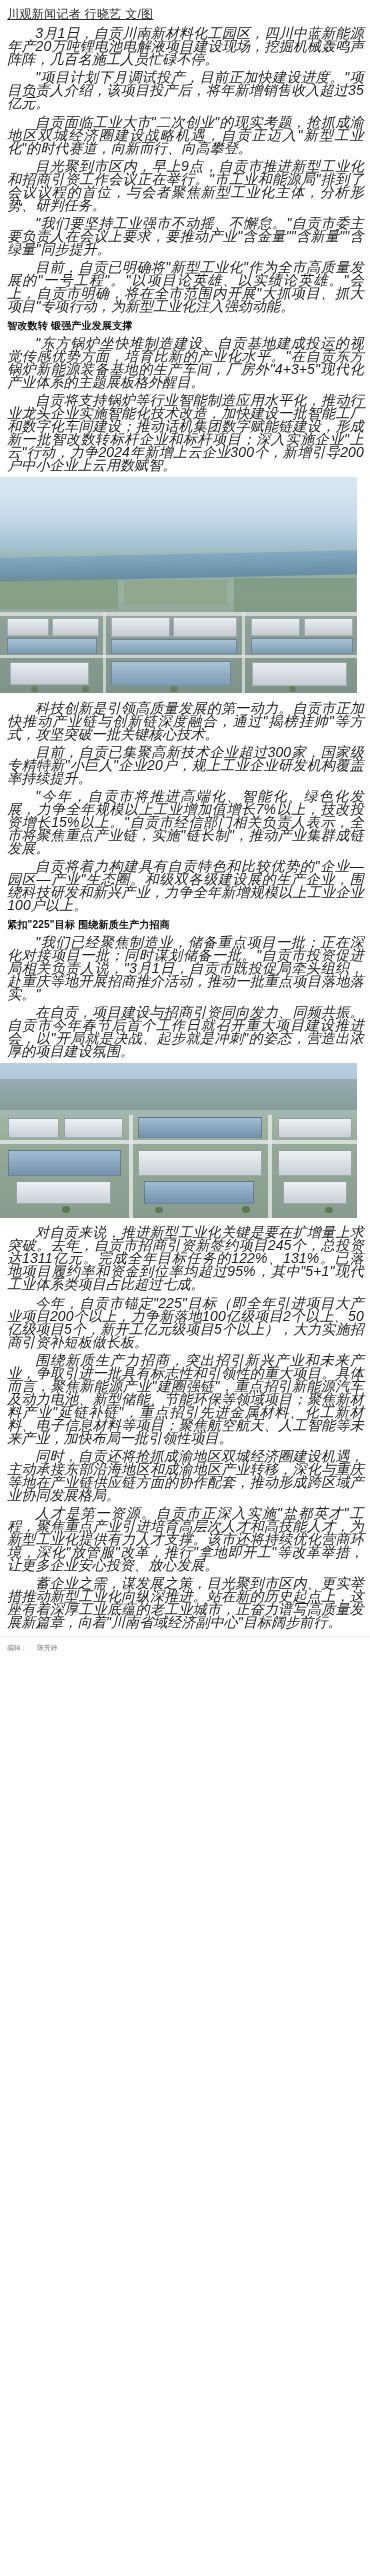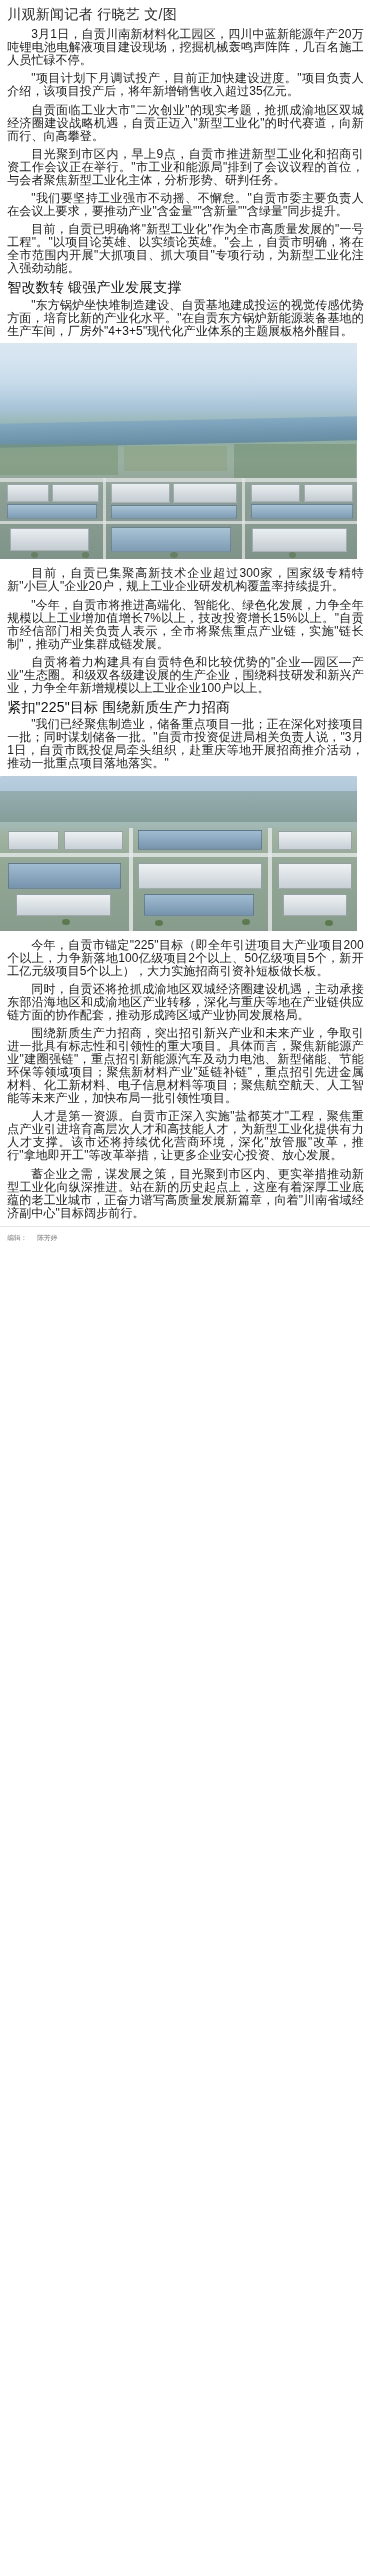--- a/index.html
+++ b/index.html
@@ -15,41 +15,43 @@
   }
   .page {
     width: 371px;
     margin: 0 auto;
     position: relative;
     background: #fff;
     padding-top: 5.2px;
     box-sizing: border-box;
   }
   .byline {
-    font-size: 14px;
+    font-size: 12px;
     color: #2b2b2b;
     padding: 1px 7.2px 4.1px 7.2px;
     letter-spacing: 0.3px;
+    text-decoration: underline;
   }
   .body-col {
     padding: 0 7.2px;
     box-sizing: border-box;
   }
   p.para {
-    font-size: 12px;
+    font-size: 14px;
     line-height: 13px;
     margin: 0 0 5.2px 0;
     text-align: justify;
     text-indent: 2em;
     color: #1b1b1b;
     letter-spacing: 0.1px;
+    font-style: italic;
   }
   h2.section {
-    font-size: 14px;
-    font-weight: normal;
+    font-size: 10px;
+    font-weight: bold;
     line-height: 13.4px;
     margin: 6.2px 0 4.1px 0;
     color: #111;
     text-indent: 0;
     letter-spacing: 0.2px;
   }
   .figure {
     width: 357px;
     margin: 4.1px 0 6.2px 0;
     overflow: hidden;
@@ -155,20 +157,21 @@
     <p class="para">3月1日，自贡川南新材料化工园区，四川中蓝新能源年产20万吨锂电池电解液项目建设现场，挖掘机械轰鸣声阵阵，几百名施工人员忙碌不停。</p>
     <p class="para">"项目计划下月调试投产，目前正加快建设进度。"项目负责人介绍，该项目投产后，将年新增销售收入超过35亿元。</p>
     <p class="para">自贡面临工业大市"二次创业"的现实考题，抢抓成渝地区双城经济圈建设战略机遇，自贡正迈入"新型工业化"的时代赛道，向新而行、向高攀登。</p>
     <p class="para">目光聚到市区内，早上9点，自贡市推进新型工业化和招商引资工作会议正在举行。"市工业和能源局"排到了会议议程的首位，与会者聚焦新型工业化主体，分析形势、研判任务。</p>
     <p class="para">"我们要坚持工业强市不动摇、不懈怠。"自贡市委主要负责人在会议上要求，要推动产业"含金量""含新量""含绿量"同步提升。</p>
     <p class="para">目前，自贡已明确将"新型工业化"作为全市高质量发展的"一号工程"。"以项目论英雄、以实绩论英雄。"会上，自贡市明确，将在全市范围内开展"大抓项目、抓大项目"专项行动，为新型工业化注入强劲动能。</p>
 
     <h2 class="section">智改数转 锻强产业发展支撑</h2>
 
     <p class="para">"东方锅炉坐快堆制造建设、自贡基地建成投运的视觉传感优势方面，培育比新的产业化水平。"在自贡东方锅炉新能源装备基地的生产车间，厂房外"4+3+5"现代化产业体系的主题展板格外醒目。</p>
+    <p class="para">自贡将支持锅炉等行业智能制造应用水平化，推动行业龙头企业实施智能化技术改造，加快建设一批智能工厂和数字化车间建设；推动话机集团数字赋能链建设，形成新一批智改数转标杆企业和标杆项目；深入实施企业"上云"行动，力争2024年新增上云企业300个，新增引导200户中小企业上云用数赋智。</p>
   </div>
 
   <div class="figure">
     <div class="photo1">
       <div class="sky-haze"></div>
       <div class="river"></div>
 
       <div class="field" style="left:0;top:101px;width:118px;height:31px;"></div>
       <div class="field" style="left:124px;top:103px;width:103px;height:25px;background:rgba(140,160,120,.45);"></div>
       <div class="field" style="left:234px;top:101px;width:122px;height:34px;background:rgba(110,140,110,.5);"></div>
@@ -194,27 +197,29 @@
 
       <div class="tree" style="left:31px;top:209px;width:7.2px;height:6.2px;"></div>
       <div class="tree" style="left:82px;top:209px;width:6.7px;height:5.7px;"></div>
       <div class="tree" style="left:170px;top:209px;width:7.7px;height:6.2px;"></div>
       <div class="tree" style="left:289px;top:209px;width:7.2px;height:6.2px;"></div>
     </div>
     <div class="caption"></div>
   </div>
 
   <div class="body-col">
+    <p class="para">科技创新是引领高质量发展的第一动力。自贡市正加快推动产业链与创新链深度融合，通过"揭榜挂帅"等方式，攻坚突破一批关键核心技术。</p>
     <p class="para">目前，自贡已集聚高新技术企业超过300家，国家级专精特新"小巨人"企业20户，规上工业企业研发机构覆盖率持续提升。</p>
     <p class="para">"今年，自贡市将推进高端化、智能化、绿色化发展，力争全年规模以上工业增加值增长7%以上，技改投资增长15%以上。"自贡市经信部门相关负责人表示，全市将聚焦重点产业链，实施"链长制"，推动产业集群成链发展。</p>
     <p class="para">自贡将着力构建具有自贡特色和比较优势的"企业—园区—产业"生态圈。和级双各级建设展的生产企业，围绕科技研发和新兴产业，力争全年新增规模以上工业企业100户以上。</p>
 
     <h2 class="section">紧扣"225"目标 围绕新质生产力招商</h2>
 
     <p class="para">"我们已经聚焦制造业，储备重点项目一批；正在深化对接项目一批；同时谋划储备一批。"自贡市投资促进局相关负责人说，"3月1日，自贡市既投促局牵头组织，赴重庆等地开展招商推介活动，推动一批重点项目落地落实。"</p>
+    <p class="para">在自贡，项目建设与招商引资同向发力、同频共振。自贡市今年春节后首个工作日就召开重大项目建设推进会，以"开局就是决战、起步就是冲刺"的姿态，营造出浓厚的项目建设氛围。</p>
   </div>
 
   <div class="figure">
     <div class="photo2">
       <div class="hill"></div>
 
       <div class="road" style="left:0;top:77px;width:357px;height:4.1px;"></div>
       <div class="road" style="left:129px;top:52px;width:3.6px;height:103px;"></div>
       <div class="road" style="left:268px;top:52px;width:3.6px;height:103px;"></div>
 
@@ -233,23 +238,24 @@
 
       <div class="tree" style="left:62px;top:143px;width:8.2px;height:6.7px;"></div>
       <div class="tree" style="left:155px;top:144px;width:7.7px;height:6.2px;"></div>
       <div class="tree" style="left:242px;top:143px;width:8.2px;height:6.7px;"></div>
       <div class="tree" style="left:325px;top:144px;width:7.7px;height:6.2px;"></div>
     </div>
     <div class="caption"></div>
   </div>
 
   <div class="body-col">
+    <p class="para">对自贡来说，推进新型工业化关键是要在扩增量上求突破。去年，自贡市招商引资新签约项目245个，总投资达1311亿元。完成全年目标任务的122%、131%。已落地项目履约率和资金到位率均超过95%，其中"5+1"现代工业体系类项目占比超过七成。</p>
     <p class="para">今年，自贡市锚定"225"目标（即全年引进项目大产业项目200个以上，力争新落地100亿级项目2个以上、50亿级项目5个，新开工亿元级项目5个以上），大力实施招商引资补短板做长板。</p>
+    <p class="para">围绕新质生产力招商，突出招引新兴产业和未来产业，争取引进一批具有标志性和引领性的重大项目。具体而言，聚焦新能源产业"建圈强链"，重点招引新能源汽车及动力电池、新型储能、节能环保等领域项目；聚焦新材料产业"延链补链"，重点招引先进金属材料、化工新材料、电子信息材料等项目；聚焦航空航天、人工智能等未来产业，加快布局一批引领性项目。</p>
     <p class="para">同时，自贡还将抢抓成渝地区双城经济圈建设机遇，主动承接东部沿海地区和成渝地区产业转移，深化与重庆等地在产业链供应链方面的协作配套，推动形成跨区域产业协同发展格局。</p>
-    <p class="para">围绕新质生产力招商，突出招引新兴产业和未来产业，争取引进一批具有标志性和引领性的重大项目。具体而言，聚焦新能源产业"建圈强链"，重点招引新能源汽车及动力电池、新型储能、节能环保等领域项目；聚焦新材料产业"延链补链"，重点招引先进金属材料、化工新材料、电子信息材料等项目；聚焦航空航天、人工智能等未来产业，加快布局一批引领性项目。</p>
     <p class="para">人才是第一资源。自贡市正深入实施"盐都英才"工程，聚焦重点产业引进培育高层次人才和高技能人才，为新型工业化提供有力人才支撑。该市还将持续优化营商环境，深化"放管服"改革，推行"拿地即开工"等改革举措，让更多企业安心投资、放心发展。</p>
     <p class="para">蓄企业之需，谋发展之策，目光聚到市区内、更实举措推动新型工业化向纵深推进。站在新的历史起点上，这座有着深厚工业底蕴的老工业城市，正奋力谱写高质量发展新篇章，向着"川南省域经济副中心"目标阔步前行。</p>
   </div>
 
   <div class="footer">
     <span>编辑：</span>
     <span>陈芳婷</span>
   </div>
 
 </div>

